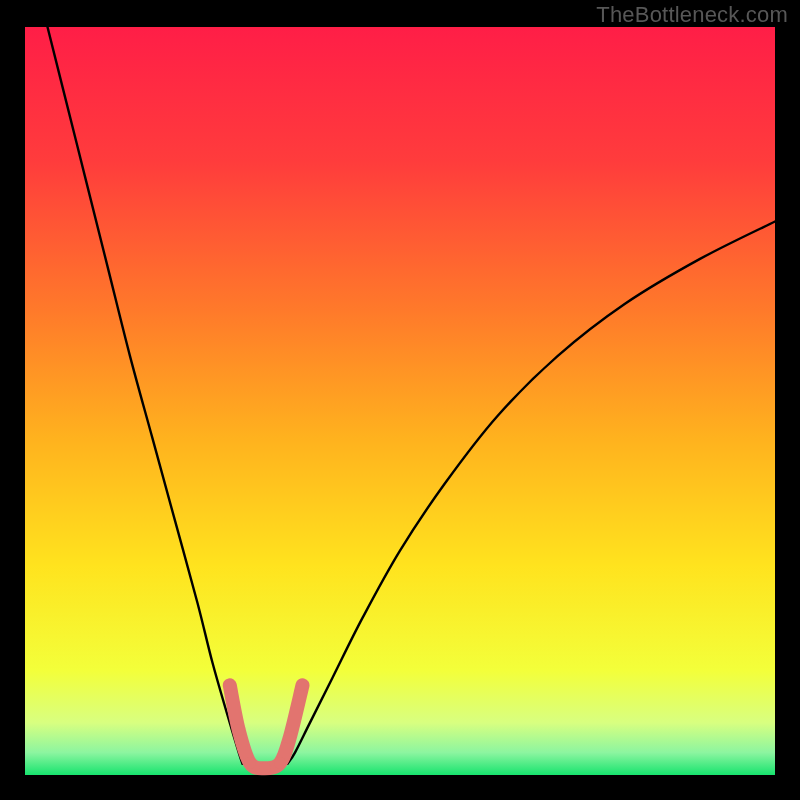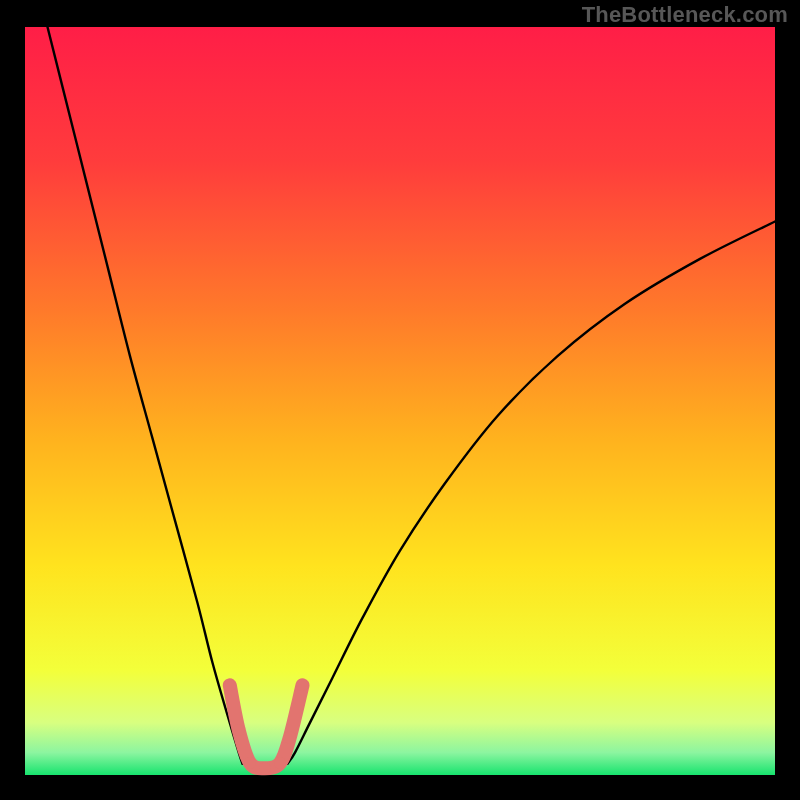--- a/index.html
+++ b/index.html
@@ -15,21 +15,21 @@
     width: 800px;
     height: 800px;
     background: #000;
   }
   .watermark {
     position: absolute;
     top: 2px;
     right: 12px;
     font-family: Arial, Helvetica, sans-serif;
     font-size: 22px;
-    font-weight: 700;
+    font-weight: 400;
     color: #575757;
     letter-spacing: 0.2px;
   }
   svg.plot {
     position: absolute;
     left: 0;
     top: 0;
   }
 </style>
 </head>

